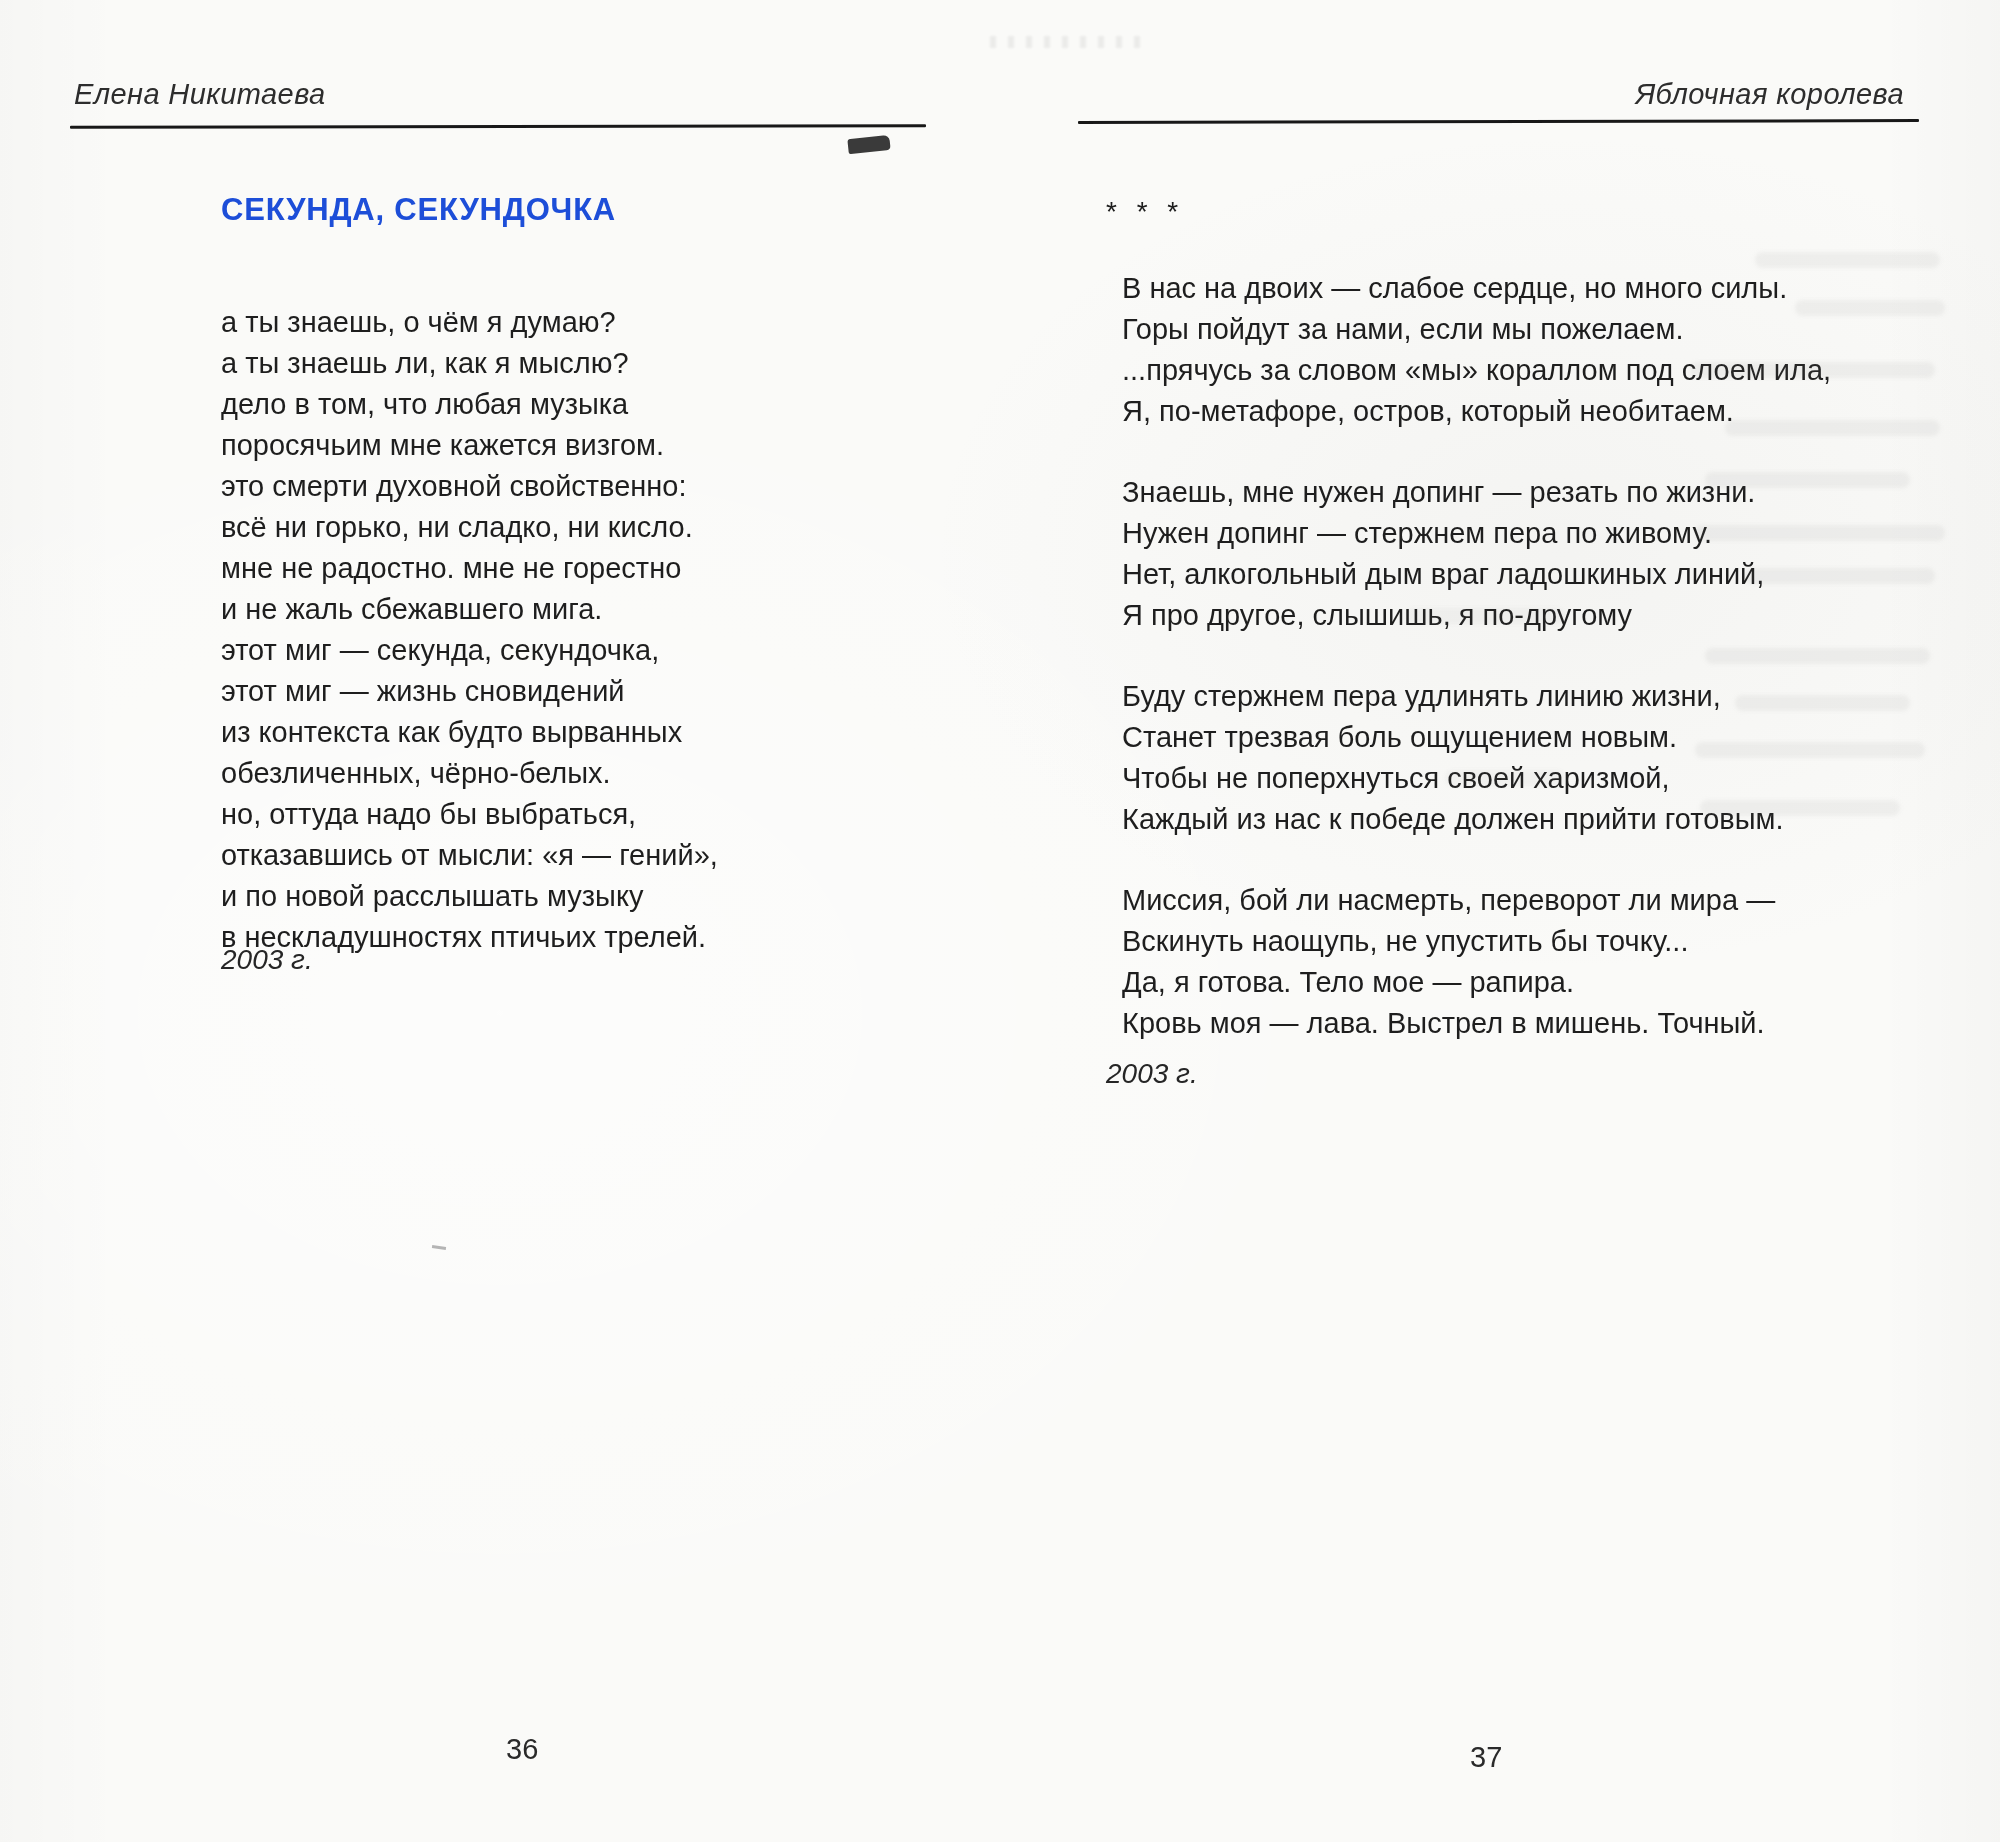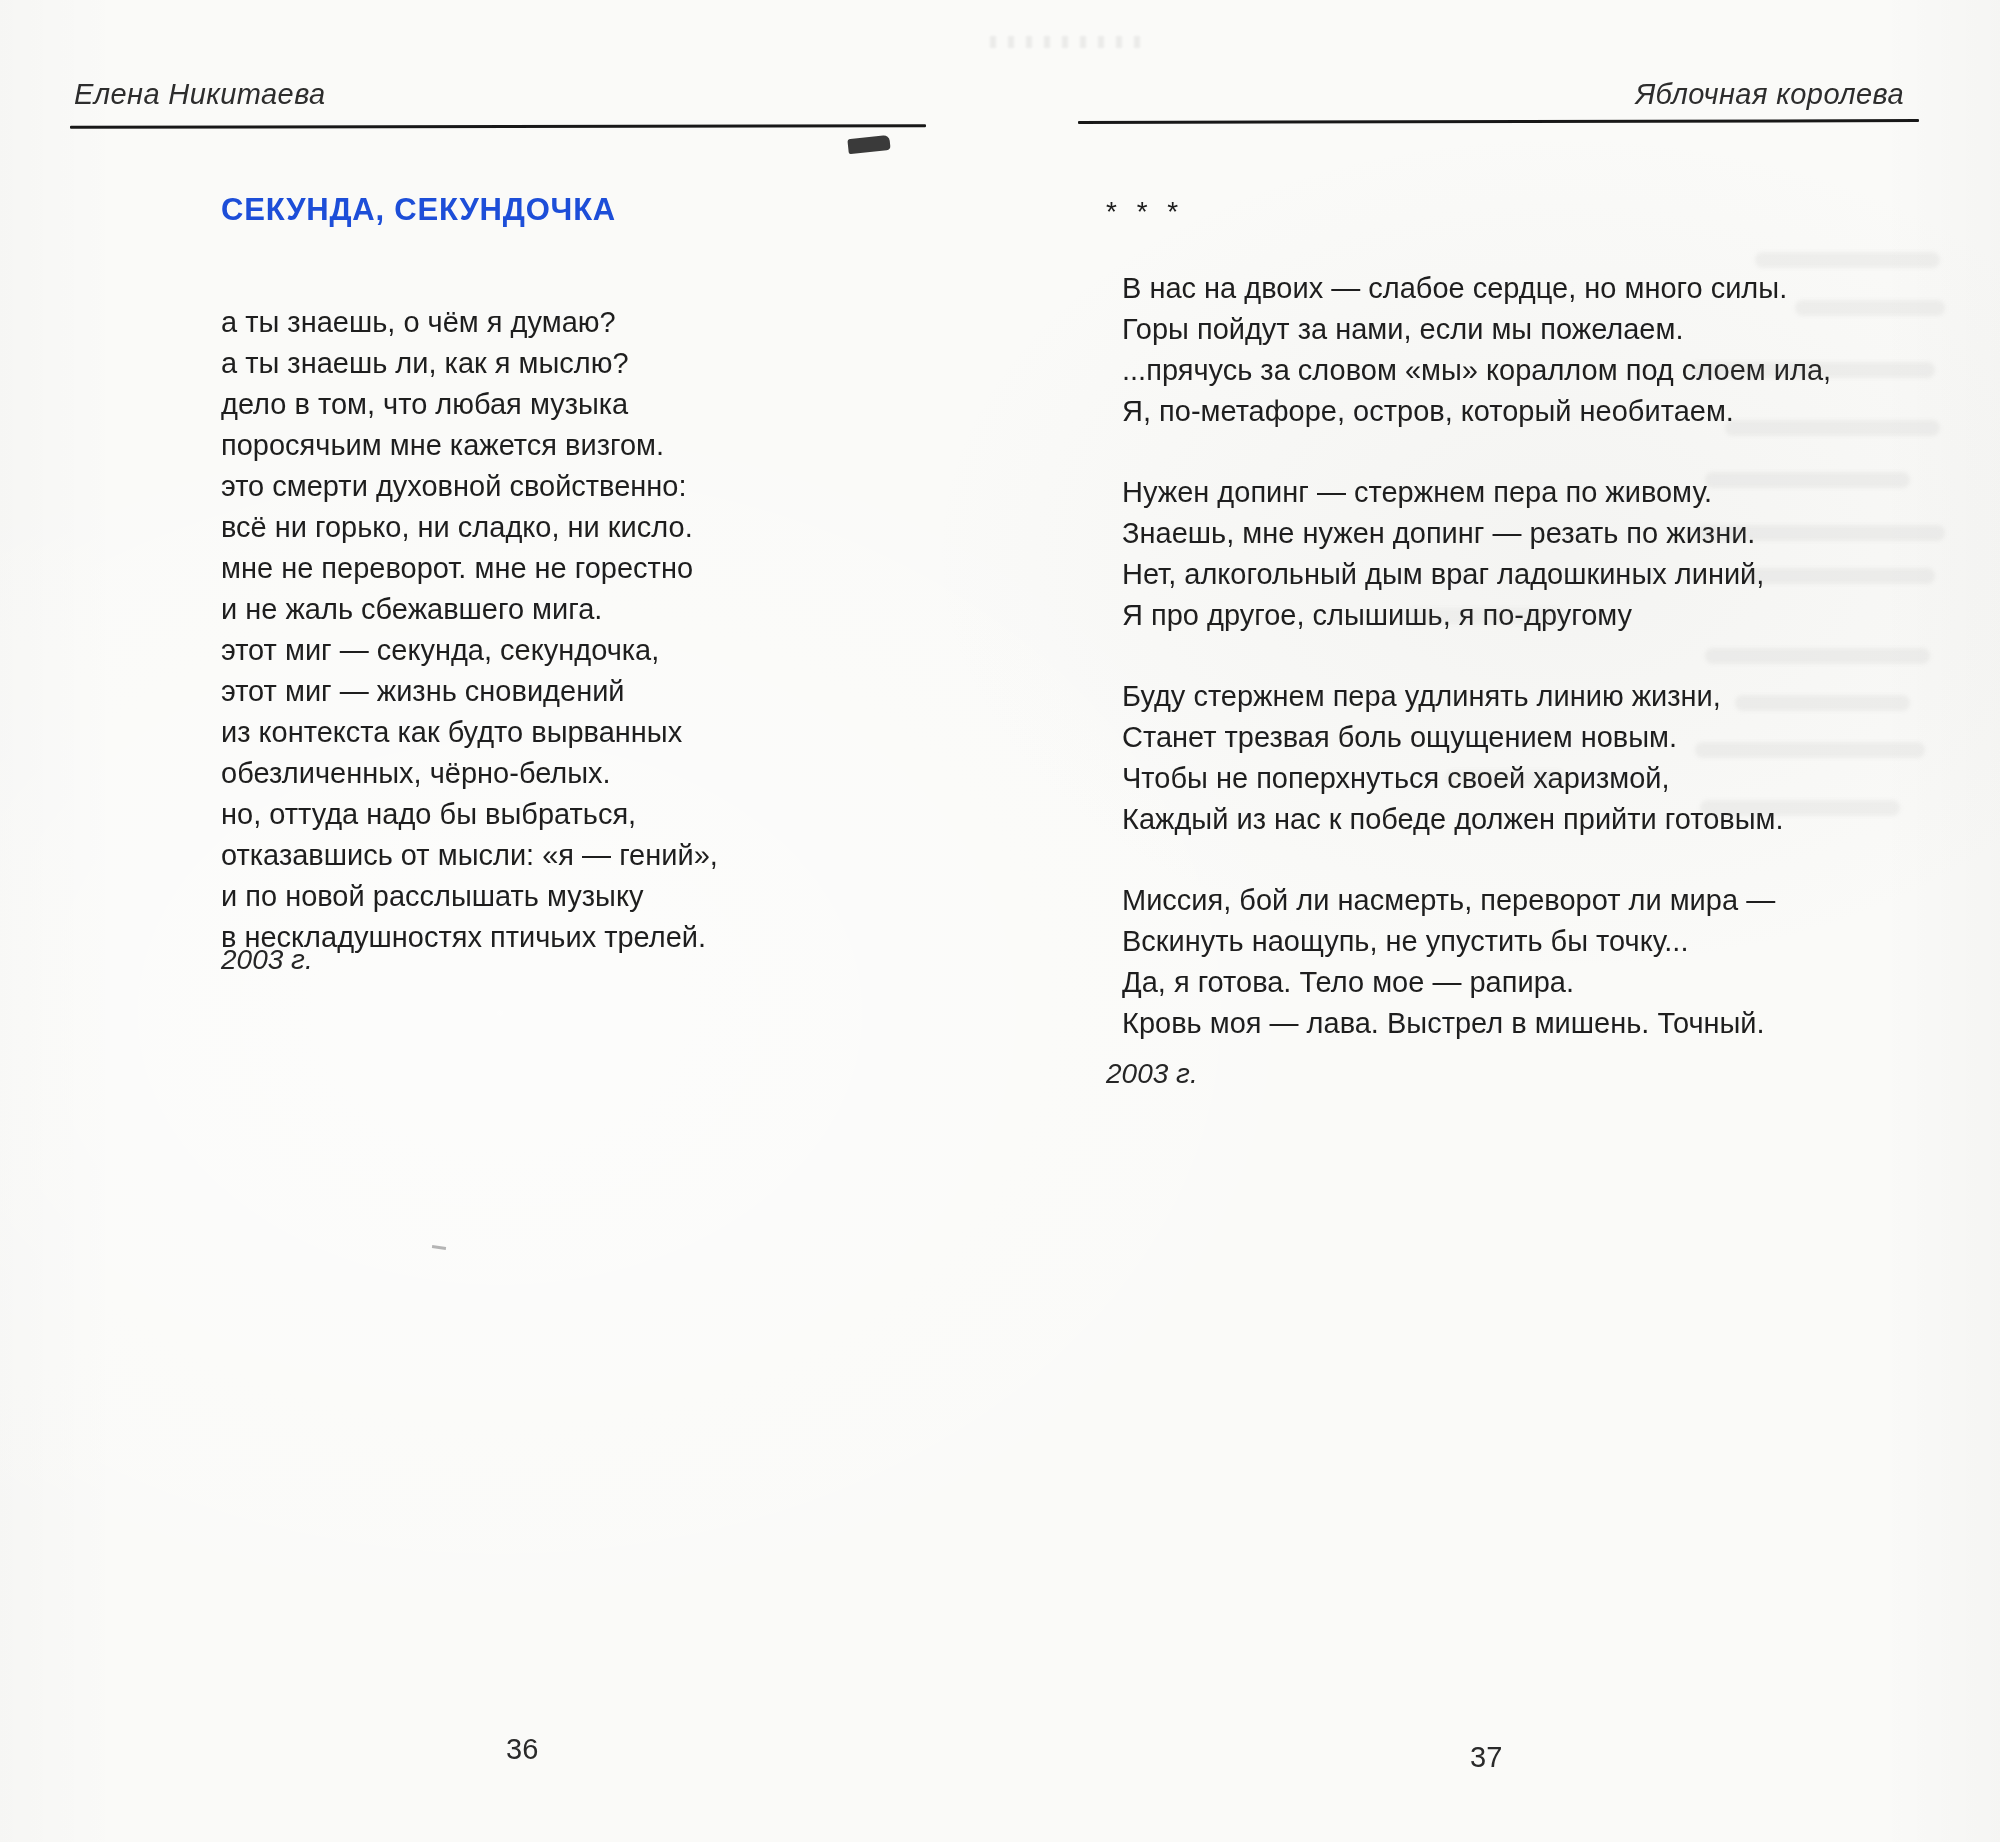--- a/index.html
+++ b/index.html
@@ -158,21 +158,21 @@
     <div class="running-head">Елена Никитаева</div>
     <div class="header-rule"></div>
     <h1 class="poem-title">СЕКУНДА, СЕКУНДОЧКА</h1>
     <div class="poem poem-left" id="left-poem">
         <div class="poem-line">а ты знаешь, о чём я думаю?</div>
         <div class="poem-line">а ты знаешь ли, как я мыслю?</div>
         <div class="poem-line">дело в том, что любая музыка</div>
         <div class="poem-line">поросячьим мне кажется визгом.</div>
         <div class="poem-line">это смерти духовной свойственно:</div>
         <div class="poem-line">всё ни горько, ни сладко, ни кисло.</div>
-        <div class="poem-line">мне не переворот. мне не горестно</div>
+        <div class="poem-line">мне не радостно. мне не горестно</div>
         <div class="poem-line">и не жаль сбежавшего мига.</div>
         <div class="poem-line">этот миг — секунда, секундочка,</div>
         <div class="poem-line">этот миг — жизнь сновидений</div>
         <div class="poem-line">из контекста как будто вырванных</div>
         <div class="poem-line">обезличенных, чёрно-белых.</div>
         <div class="poem-line">но, оттуда надо бы выбраться,</div>
         <div class="poem-line">отказавшись от мысли: «я — гений»,</div>
         <div class="poem-line">и по новой расслышать музыку</div>
         <div class="poem-line">в нескладушностях птичьих трелей.</div>
       </div>
@@ -185,22 +185,22 @@
     <div class="header-rule"></div>
     <div class="asterism">* * *</div>
     <div class="poem poem-right" id="right-poem">
         <div class="stanza">
           <div class="poem-line">В нас на двоих — слабое сердце, но много силы.</div>
           <div class="poem-line">Горы пойдут за нами, если мы пожелаем.</div>
           <div class="poem-line">...прячусь за словом «мы» кораллом под слоем ила,</div>
           <div class="poem-line">Я, по-метафоре, остров, который необитаем.</div>
         </div>
         <div class="stanza">
+          <div class="poem-line">Знаешь, мне нужен допинг — резать по жизни.</div>
           <div class="poem-line">Нужен допинг — стержнем пера по живому.</div>
-          <div class="poem-line">Знаешь, мне нужен допинг — резать по жизни.</div>
           <div class="poem-line">Нет, алкогольный дым враг ладошкиных линий,</div>
           <div class="poem-line">Я про другое, слышишь, я по-другому</div>
         </div>
         <div class="stanza">
           <div class="poem-line">Буду стержнем пера удлинять линию жизни,</div>
           <div class="poem-line">Станет трезвая боль ощущением новым.</div>
           <div class="poem-line">Чтобы не поперхнуться своей харизмой,</div>
           <div class="poem-line">Каждый из нас к победе должен прийти готовым.</div>
         </div>
         <div class="stanza">

